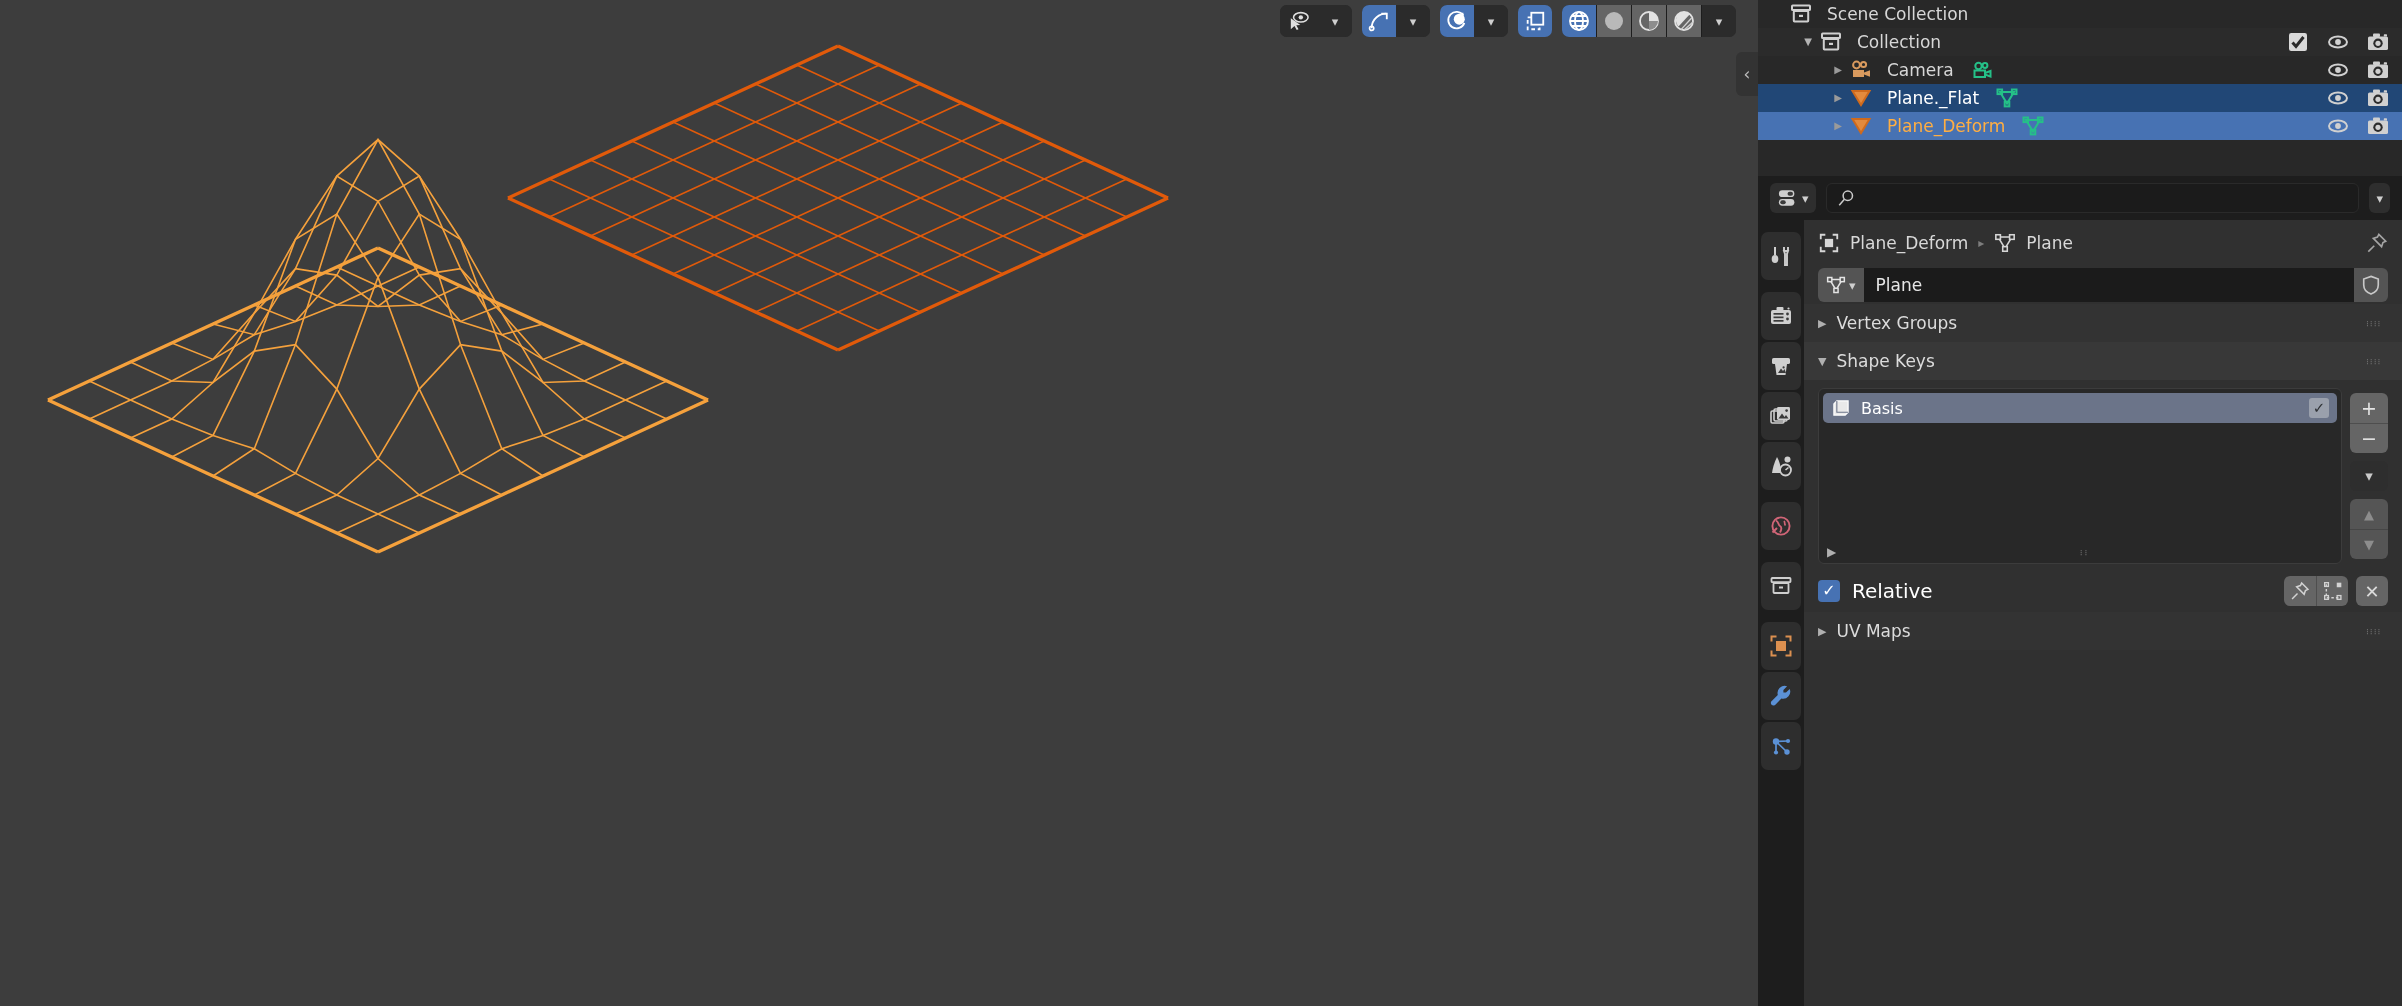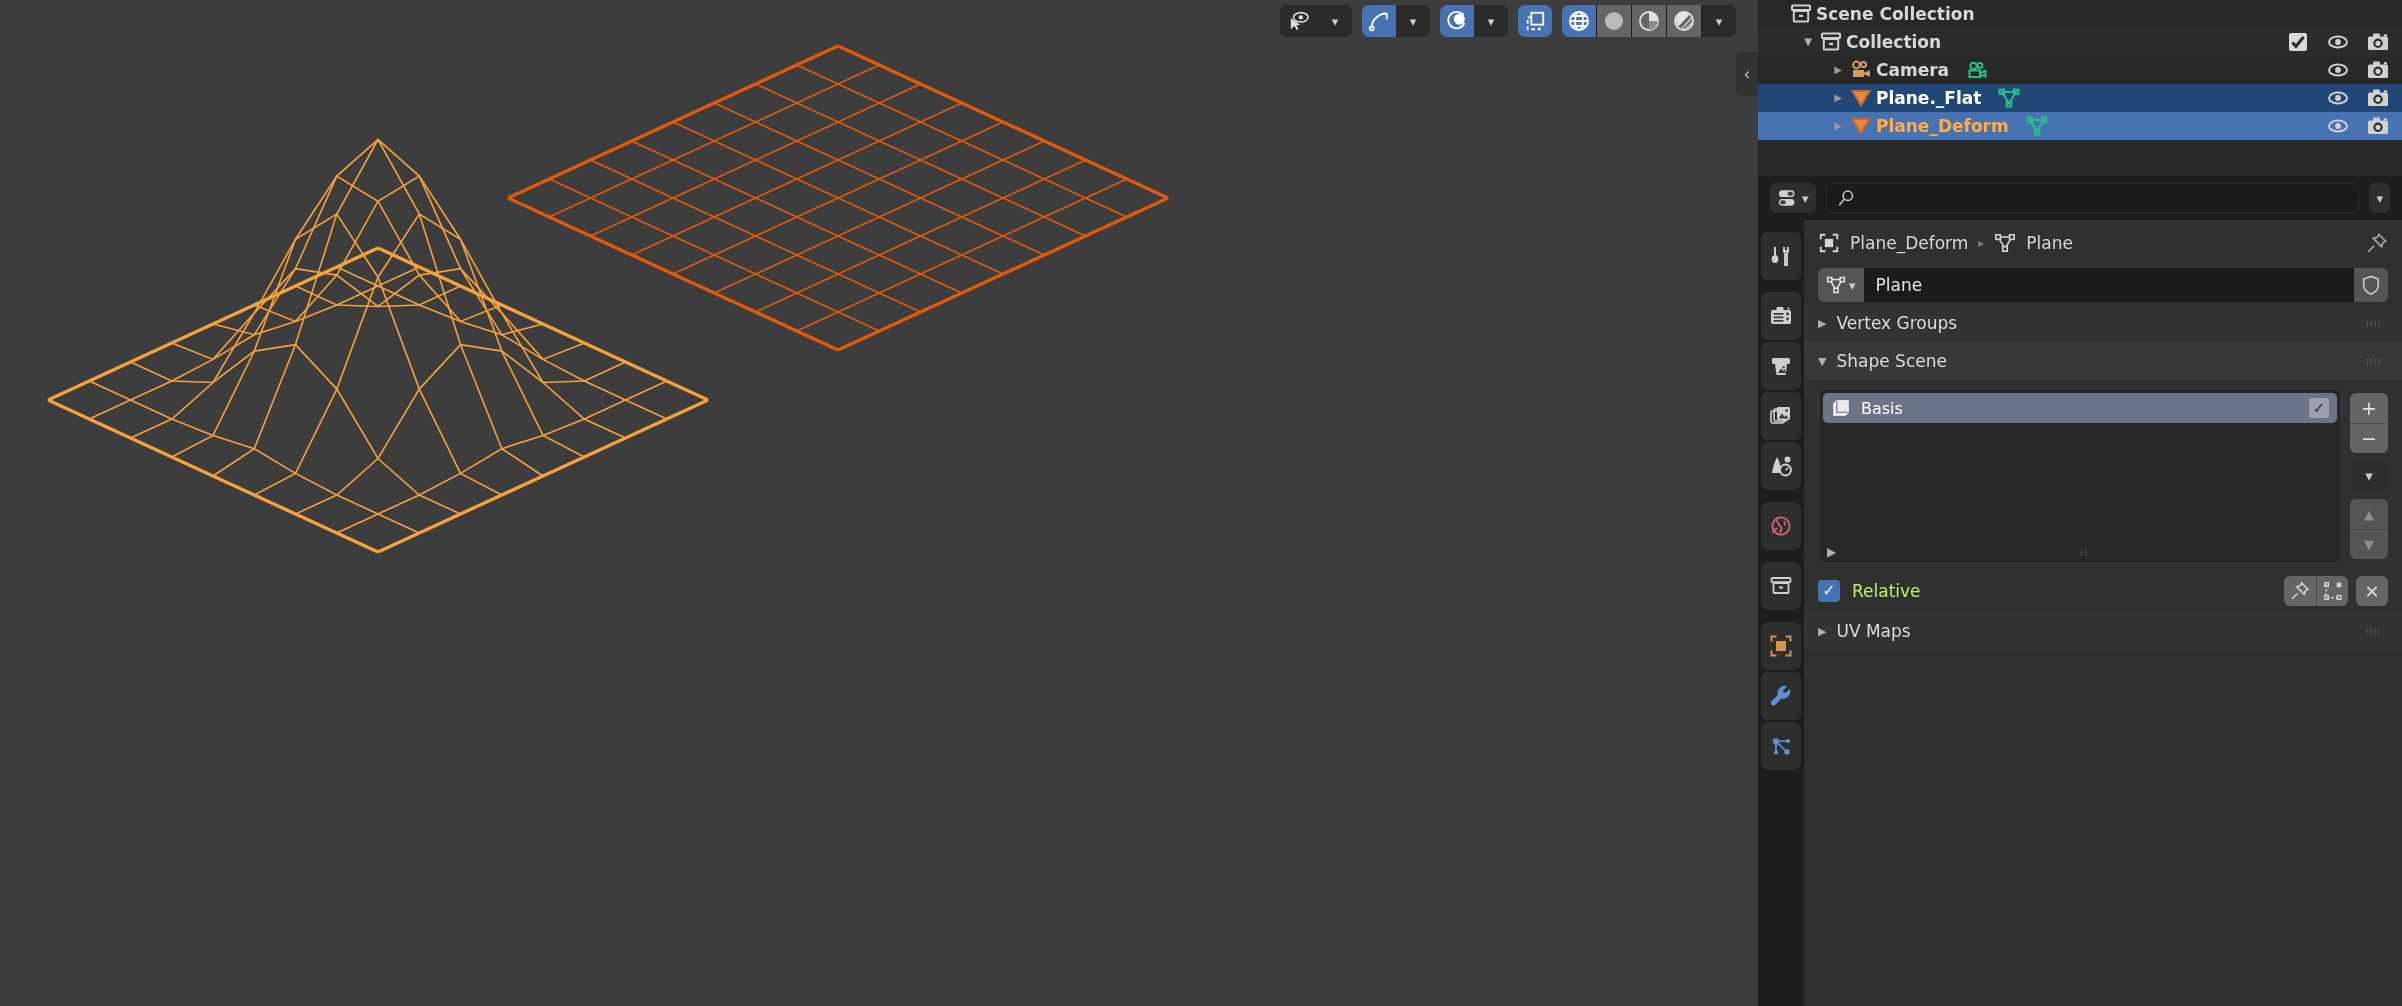--- a/index.html
+++ b/index.html
@@ -72,21 +72,21 @@
   .out-row.r1 { background: #2b2b2b; }
   .out-row.sel { background: #214776; }
   .out-row.active { background: #4772b3; }
   .out-indent { flex: none; }
   .disc {
     width: 20px; flex: none; text-align: center;
     font-size: 10px; color: #9a9a9a; line-height: 1;
   }
   .disc.open { color: #b4b4b4; }
   .out-ico { width: 26px; flex: none; display: flex; align-items: center; justify-content: center; }
-  .out-label { margin-left: 2px; white-space: nowrap; font-weight: bold; }
+  .out-label { margin-left: 13px; white-space: nowrap; }
   .out-label.orange { color: #ffffff; }
   .out-label.orange-bright { color: #ffae42; }
   .out-badge { margin-left: 16px; display: flex; align-items: center; }
   .out-right { margin-left: auto; display: flex; align-items: center; gap: 16px; padding-right: 4px; }
   .ico-box { display: flex; align-items: center; justify-content: center; }
 
   
   #props { flex: 1; display: flex; flex-direction: column; background: #303030; min-height: 0; }
   #props-header {
     height: 44px; background: #1d1d1d;
@@ -198,21 +198,21 @@
 
   .rel-row {
     height: 42px; display: flex; align-items: center; gap: 12px;
     padding: 0 14px; margin-top: 6px;
   }
   .chk {
     width: 22px; height: 22px; border-radius: 4px; background: #4772b3;
     display: flex; align-items: center; justify-content: center;
     color: #ffffff; font-size: 16px; line-height: 1;
   }
-  .rel-label { font-size: 17px; color: #bef264; }
+  .rel-label { font-size: 20px; color: #ffffff; }
   .rel-right { margin-left: auto; display: flex; align-items: center; gap: 8px; }
   .tgl-pair { display: flex; }
   .tgl {
     width: 32px; height: 30px; background: #656565;
     display: flex; align-items: center; justify-content: center; color: #d3d3d3;
   }
   .tgl.l { border-radius: 6px 0 0 6px; }
   .tgl.r { border-radius: 0 6px 6px 0; border-left: 1px solid #4e4e4e; }
   .xbtn {
     width: 32px; height: 30px; background: #656565; border-radius: 6px;
@@ -678,21 +678,21 @@
           </div>
 
           <div class="panel-hdr">
             <span class="tri">▶</span>
             <span>Vertex Groups</span>
             <span class="grip">⁝⁝⁝⁝</span>
           </div>
 
           <div class="panel-hdr open">
             <span class="tri">▼</span>
-            <span>Shape Scene</span>
+            <span>Shape Keys</span>
             <span class="grip">⁝⁝⁝⁝</span>
           </div>
 
           <div class="sk-body">
             <div class="sk-list">
               <div class="sk-item">
                 <svg width="20" height="20" viewBox="0 0 24 24">
                   <path d="M3.5 7 L7 3.5 H20.5 V17 L17 20.5 H3.5 Z" fill="#e9e9e9" stroke="#ffffff" stroke-width="1.5"></path>
                   <path d="M7 3.5 L7 17 H20.5" fill="none" stroke="#6b7489" stroke-width="1.3"></path>
                 </svg>

